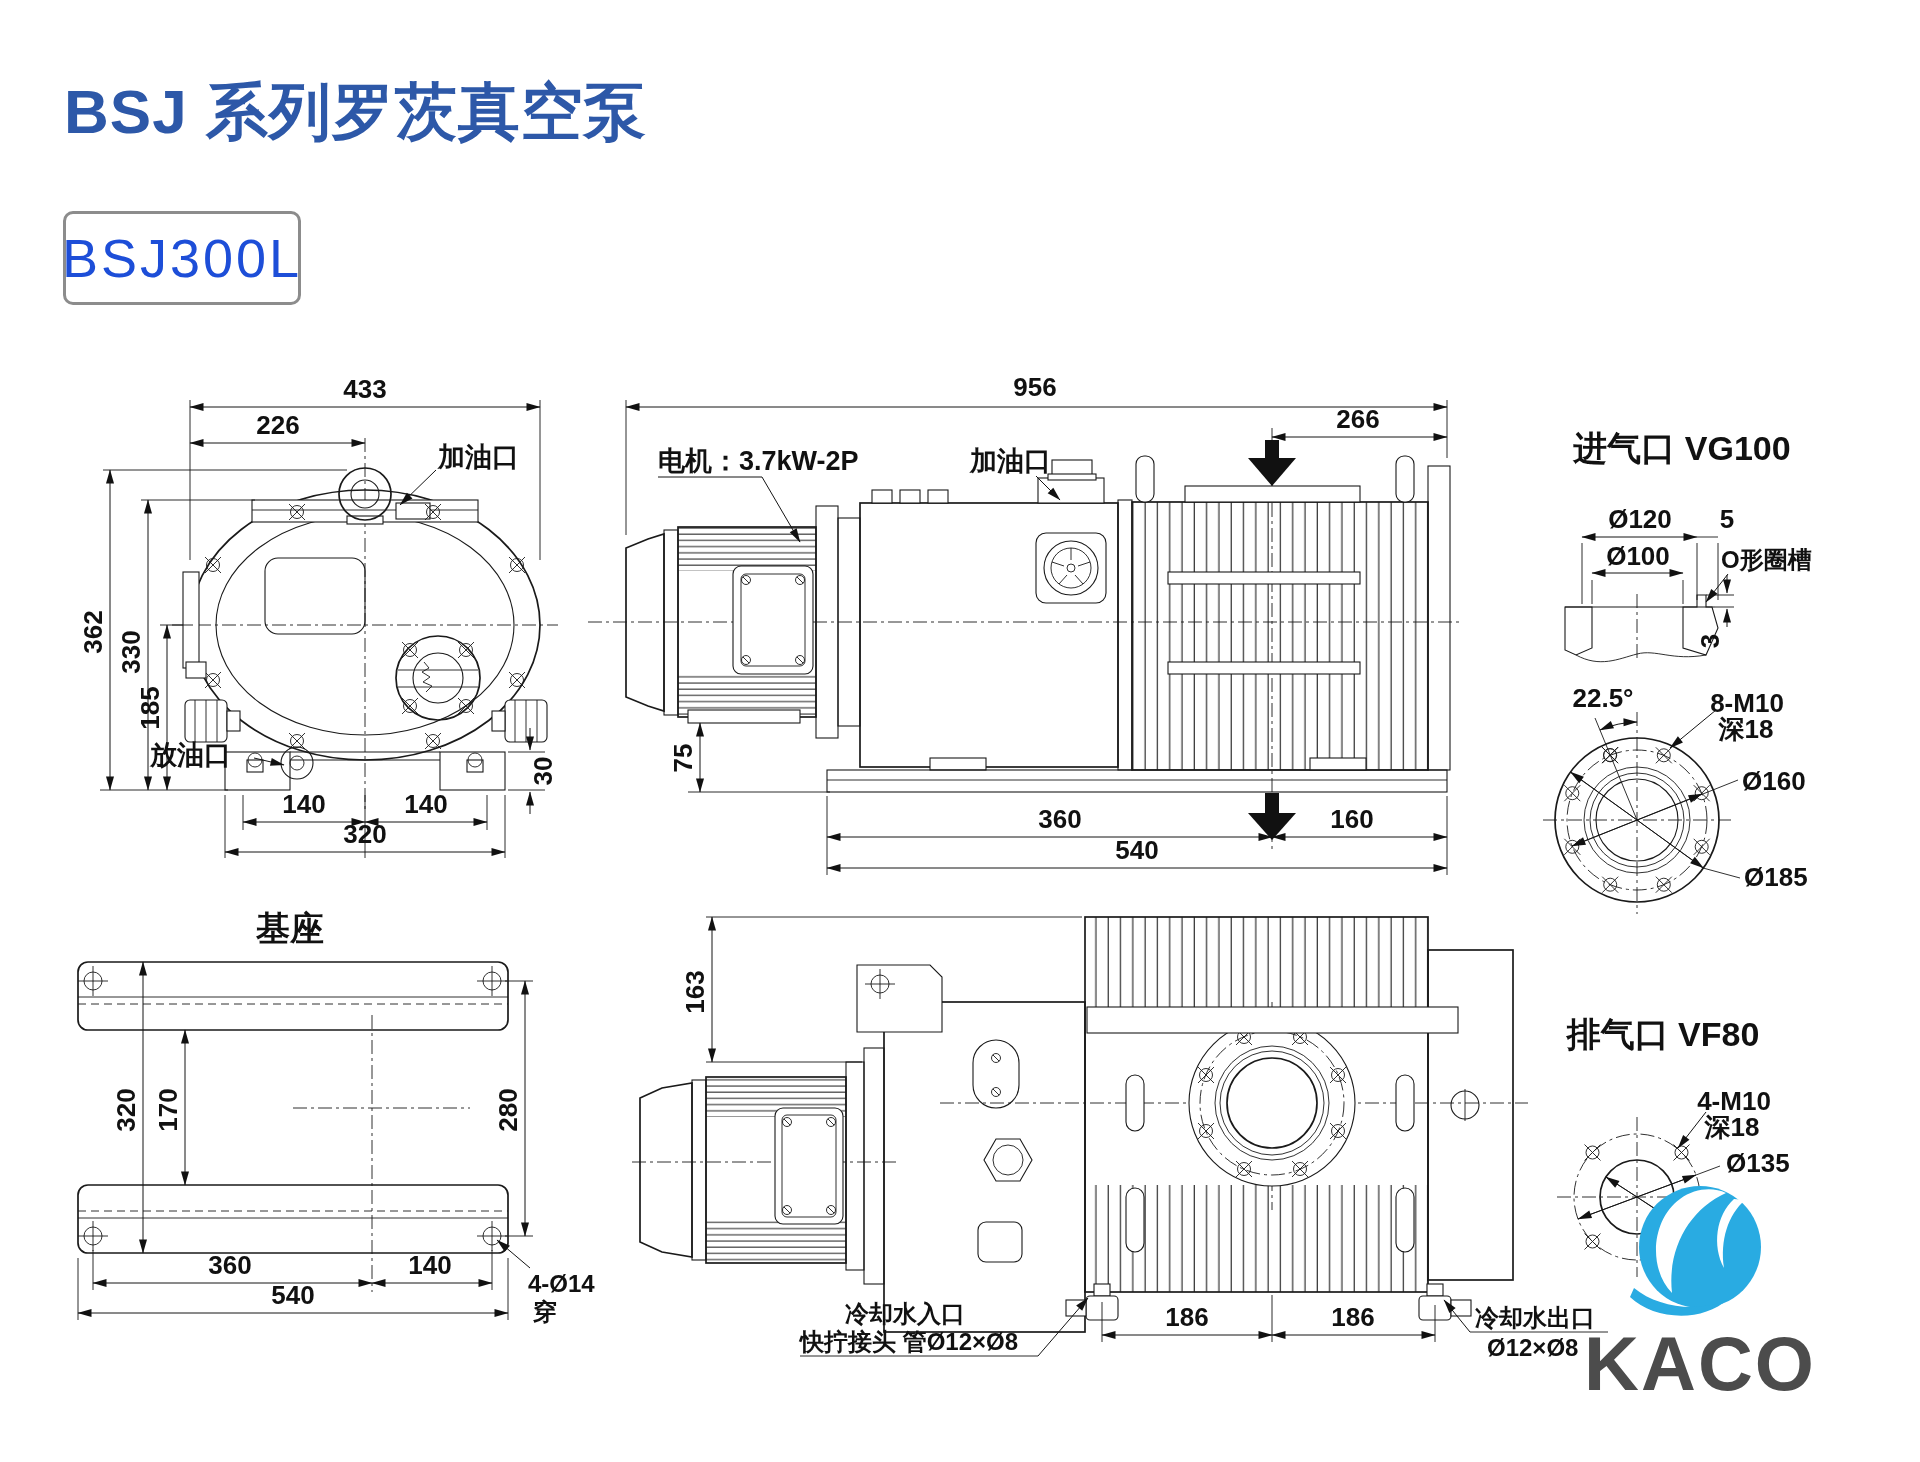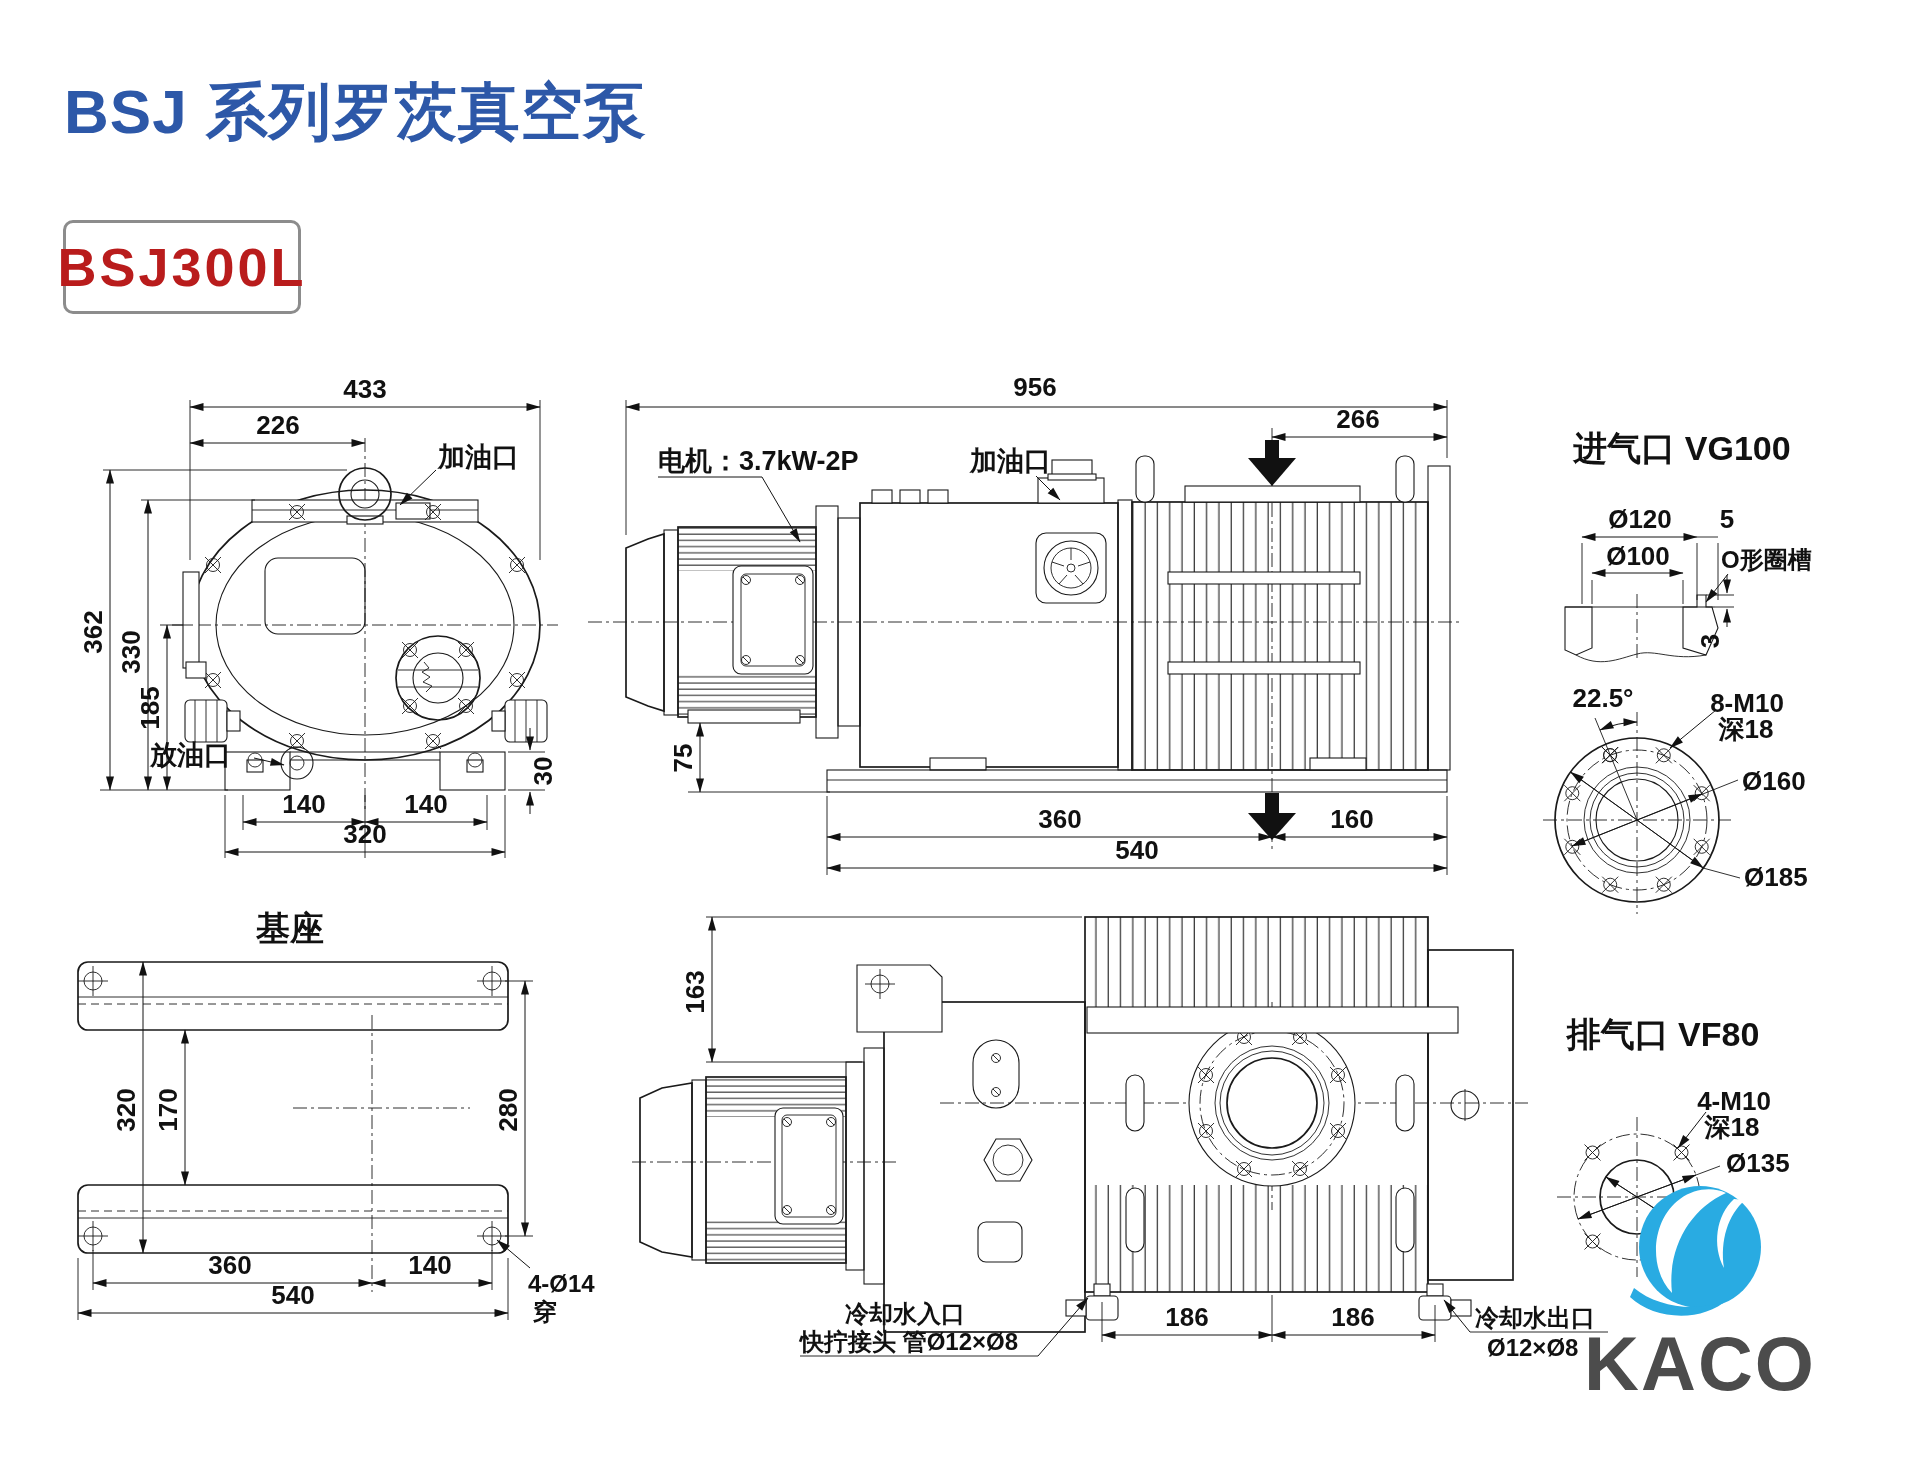--- a/index.html
+++ b/index.html
@@ -1,23 +1,23 @@
 <!DOCTYPE html>
 <html><head>
 <meta charset="utf-8">
 <style>
   html,body{margin:0;padding:0;background:#ffffff;}
   #page{position:relative;width:1920px;height:1462px;background:#fff;overflow:hidden;
         font-family:"Liberation Sans",sans-serif;text-align:right;}
   #page svg{position:absolute;left:0;top:0;}
   .page-title{position:absolute;left:64px;top:70px;font-size:62px;font-weight:700;
               color:#2d58a8;letter-spacing:1px;white-space:nowrap;}
-  .model-box{position:absolute;left:63px;top:220px;width:232px;height:88px;
+  .model-box{position:absolute;left:63px;top:211px;width:232px;height:88px;
              border:3px solid #8c8c8c;border-radius:10px;display:flex;align-items:center;
-             justify-content:center;font-size:54px;font-weight:700;color:#b91c1c;
+             justify-content:center;font-size:54px;font-weight:400;color:#1d4ed8;
              letter-spacing:3px;}
   
   .ol{fill:none;stroke:#1a1a1a;stroke-width:1.7;}
   .ol2{fill:none;stroke:#1a1a1a;stroke-width:1.1;}
   .thin{fill:none;stroke:#1a1a1a;stroke-width:0.9;}
   .dim{fill:none;stroke:#141414;stroke-width:1;marker-start:url(#arr);marker-end:url(#arr);}
   .lead{fill:none;stroke:#141414;stroke-width:1;marker-end:url(#arr);}
   .ext{fill:none;stroke:#141414;stroke-width:0.9;}
   .cl{fill:none;stroke:#1a1a1a;stroke-width:0.9;stroke-dasharray:14 4 3 4;}
   .dsh{fill:none;stroke:#1a1a1a;stroke-width:0.9;stroke-dasharray:8 5;}

